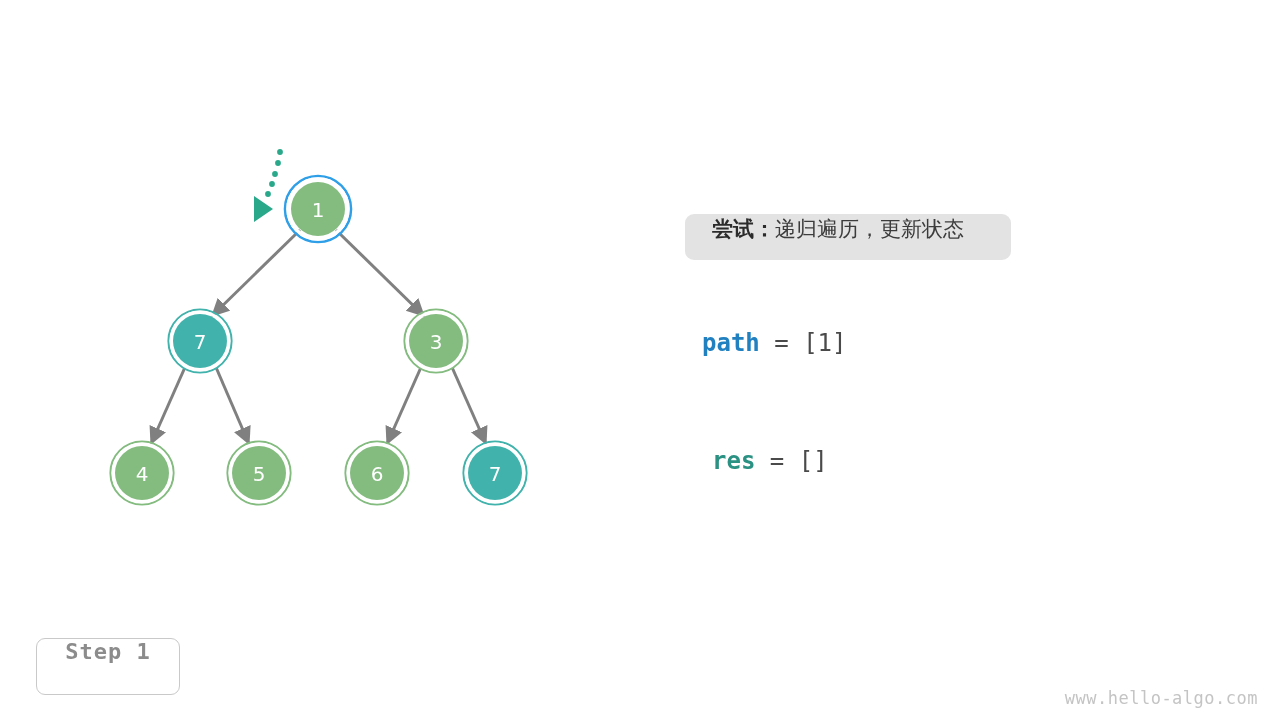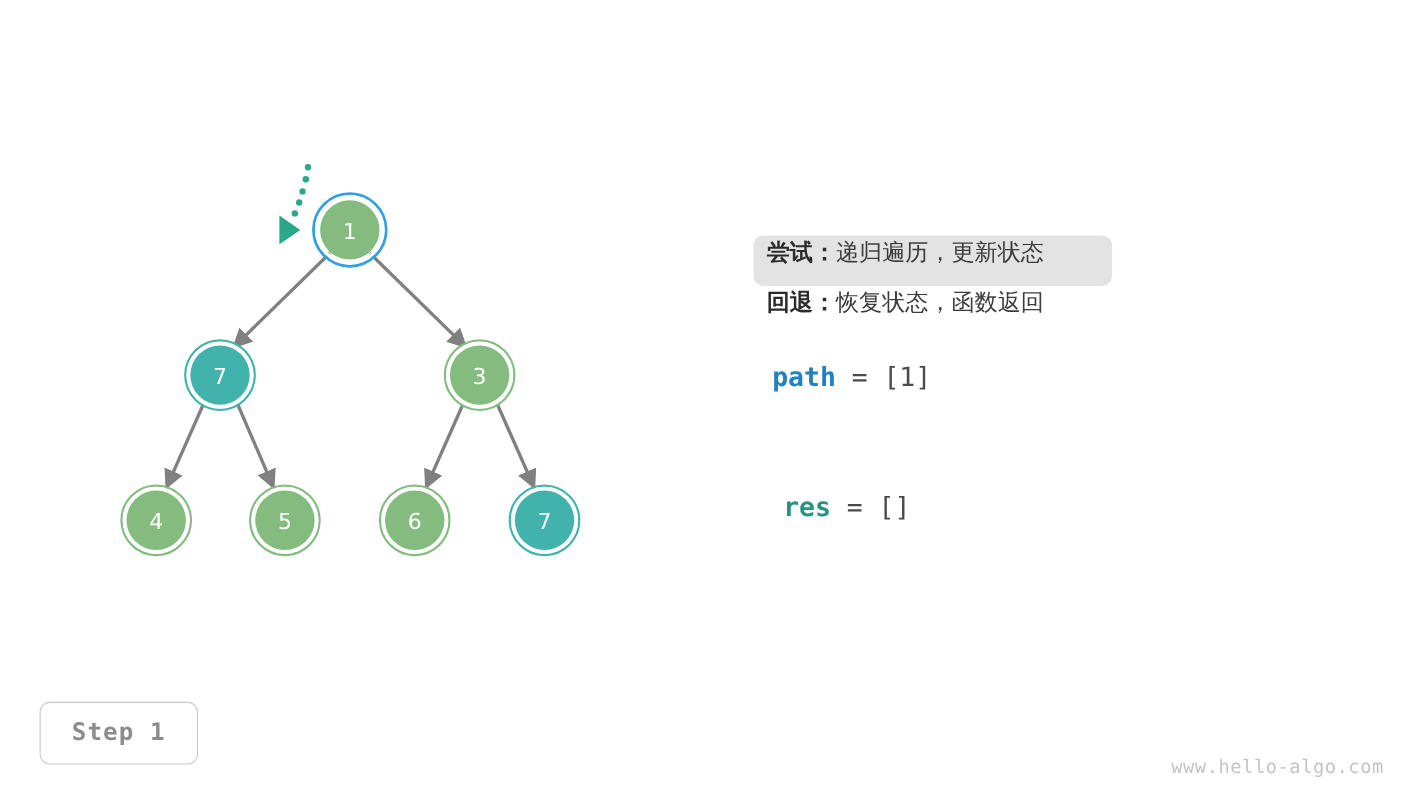--- a/index.html
+++ b/index.html
@@ -54,21 +54,21 @@
     top: 8px;
     width: 326px;
     height: 46px;
     background: #e3e3e3;
     border-radius: 9px;
     z-index: 0;
   }
   .desc-row .desc-inner {
     position: relative;
     z-index: 1;
-    padding-left: 12px;
+    padding-left: 27px;
   }
   .desc-label {
     font-weight: bold;
     color: #2b2b2b;
   }
   .desc-text {
     font-weight: normal;
     color: #3c3c3c;
   }
 
@@ -97,21 +97,21 @@
   #step-badge {
     position: absolute;
     left: 36px;
     top: 638px;
     width: 144px;
     height: 57px;
     border: 1.5px solid #c9c9c9;
     border-radius: 9px;
     box-sizing: border-box;
     display: flex;
-    align-items: center;
+    align-items: flex-start;
     justify-content: center;
     font-family: "DejaVu Sans Mono", "Liberation Mono", monospace;
     font-size: 22px;
     font-weight: bold;
     color: #8c8c8c;
     letter-spacing: 1px;
     background: #ffffff;
   }
 
   
@@ -211,25 +211,20 @@
 
   <div id="text-panel">
 
     <div class="desc-row">
       <span class="hl-bg"></span>
       <span class="desc-inner">
         <span class="desc-label">尝试：</span><span class="desc-text">递归遍历，更新状态</span>
       </span>
     </div>
 
-    <div class="desc-row">
-      <span class="desc-inner">
-        <span class="desc-label">回退：</span><span class="desc-text">恢复状态，函数返回</span>
-      </span>
-    </div>
 
   </div>
 
   <div class="code-line" id="code-path"><span class="var-path">path</span><span class="code-rest"> = [1]</span></div>
 
   <div class="code-line" id="code-res"><span class="var-res">res</span><span class="code-rest"> = []</span></div>
 
   <div id="step-badge">
     <span>Step 1</span>
   </div>

